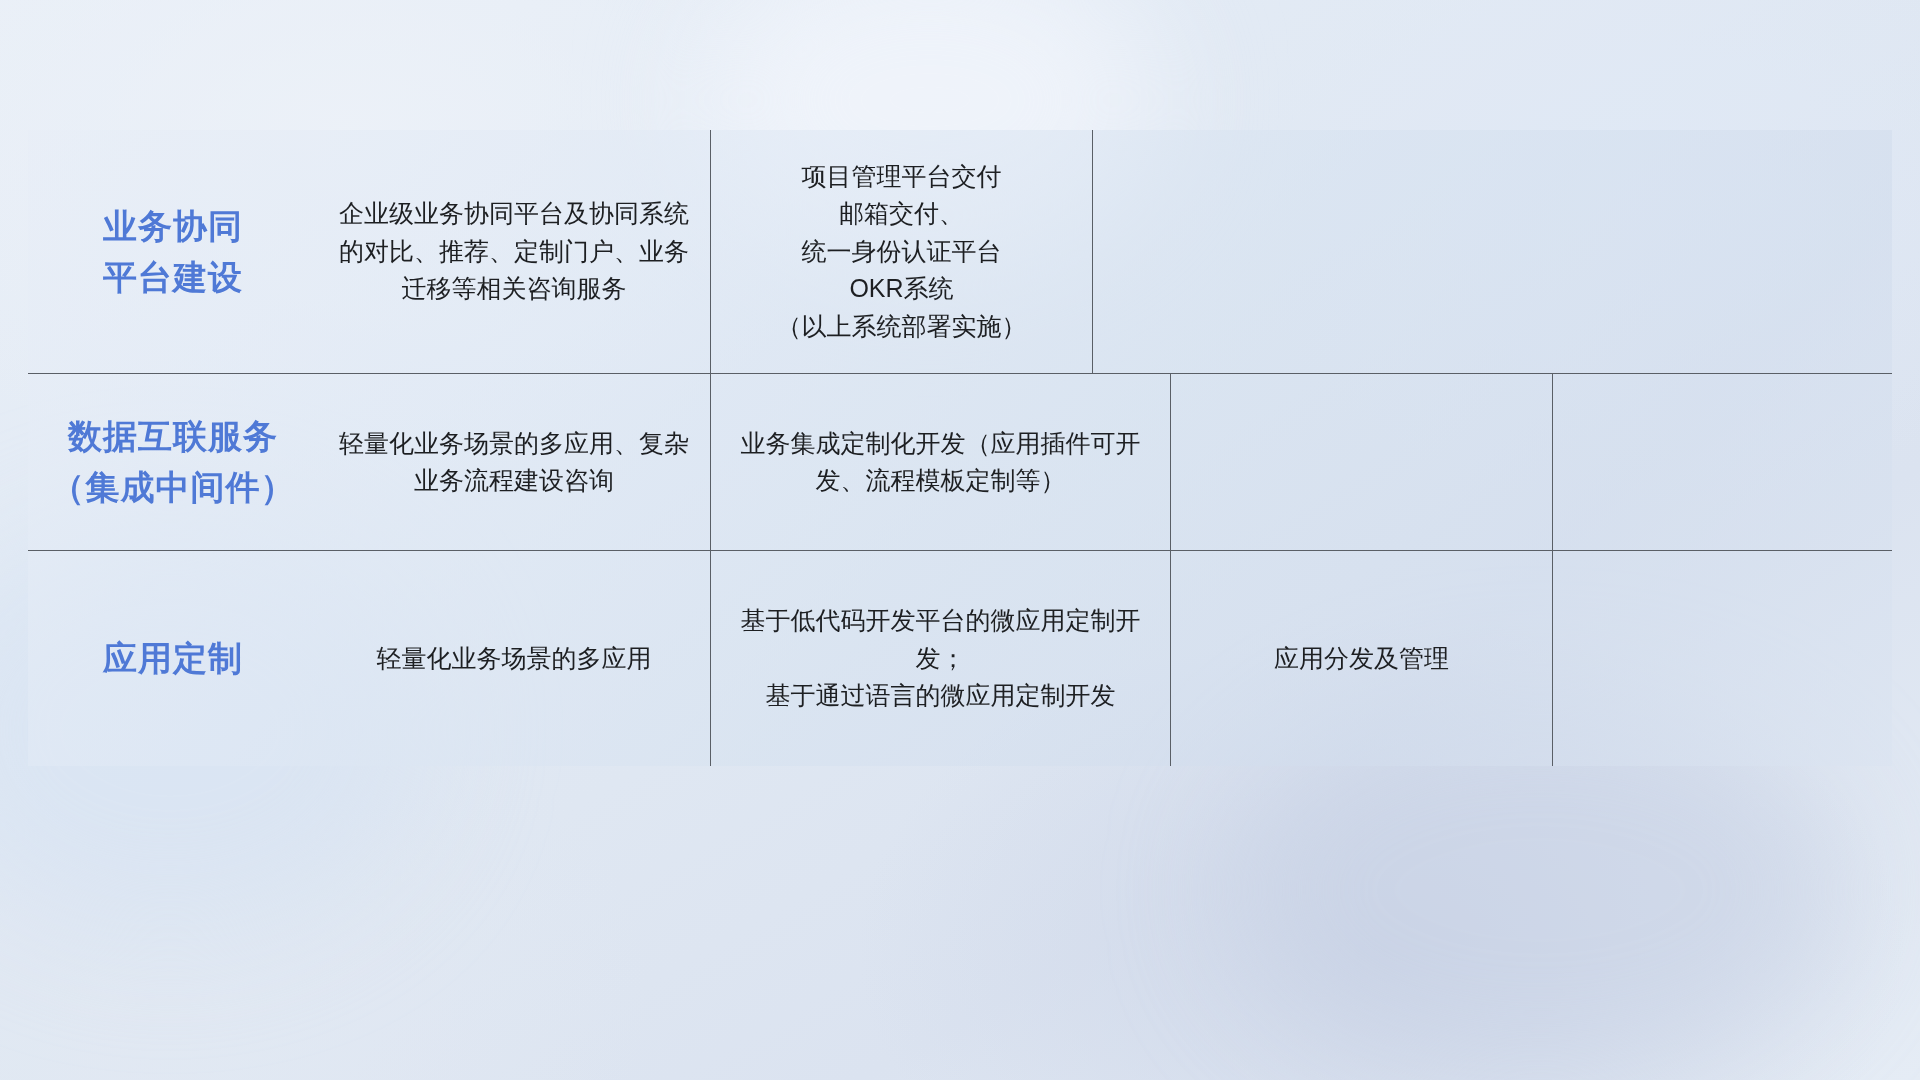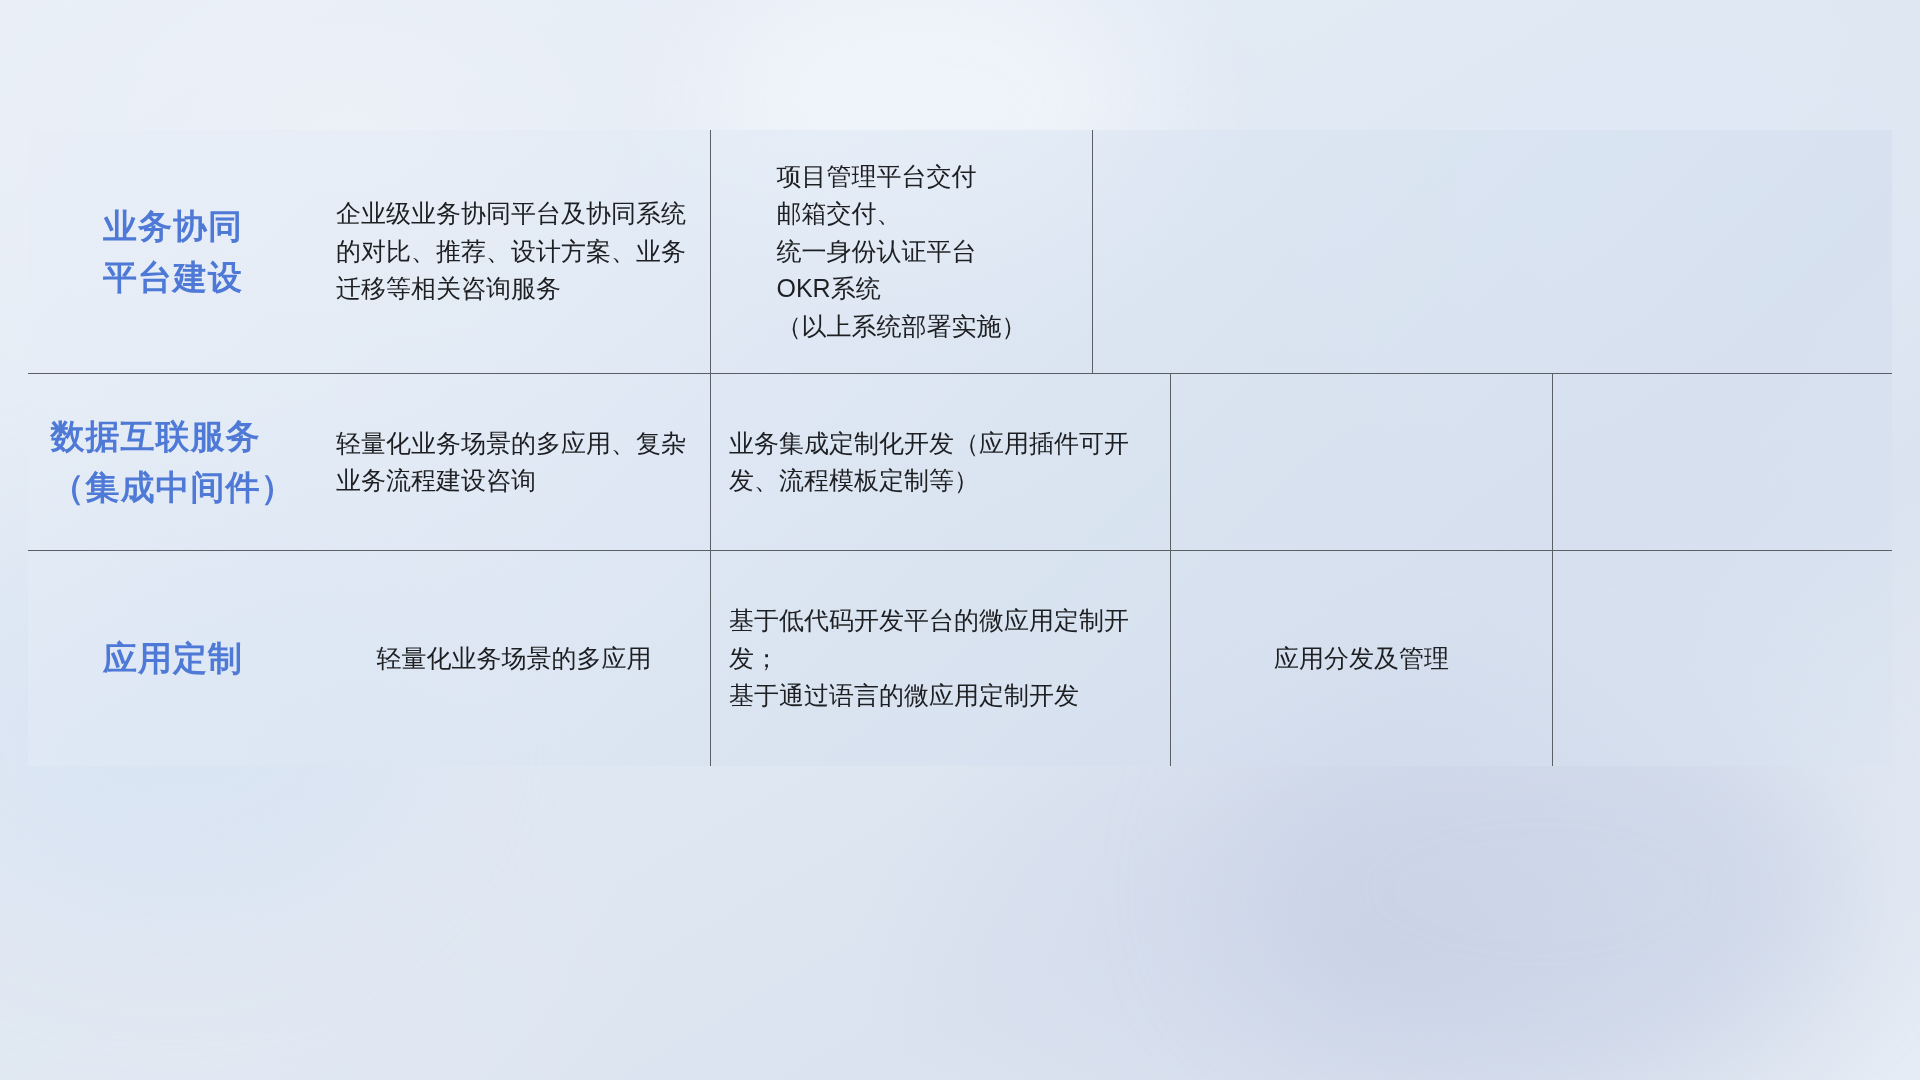--- a/index.html
+++ b/index.html
@@ -95,20 +95,21 @@
   .row-1 { height: 243px; }
   .row-2 { height: 176px; }
   .row-3 { height: 215px; }
 
   .cell {
     display: flex;
     align-items: center;
     justify-content: center;
     padding: 8px 18px;
     box-sizing: border-box;
+    text-align: center;
     font-size: 25px;
     line-height: 1.5;
     color: #1d1f22;
   }
   .cell-sep {
     border-right: 1.5px solid #5a5f66;
   }
   .cat {
     color: #4f79d6;
     font-weight: bold;
@@ -127,21 +128,21 @@
   <div class="blob blob-3"></div>
 
   <div class="table-wrap">
 
 
     <div class="table-body">
 
       <div class="row row-1">
         <div class="cell c0 cat nowrap-lines">业务协同
 平台建设</div>
-        <div class="cell c1 cell-sep nowrap-lines">企业级业务协同平台及协同系统的对比、推荐、设计方案、业务迁移等相关咨询服务</div>
+        <div class="cell c1 cell-sep nowrap-lines">企业级业务协同平台及协同系统的对比、推荐、定制门户、业务迁移等相关咨询服务</div>
         <div class="cell c3 cell-sep nowrap-lines">项目管理平台交付
 邮箱交付、
 统一身份认证平台
 OKR系统
 （以上系统部署实施）</div>
       </div>
 
       <div class="row row-2">
         <div class="cell c0 cat nowrap-lines">数据互联服务
 （集成中间件）</div>

